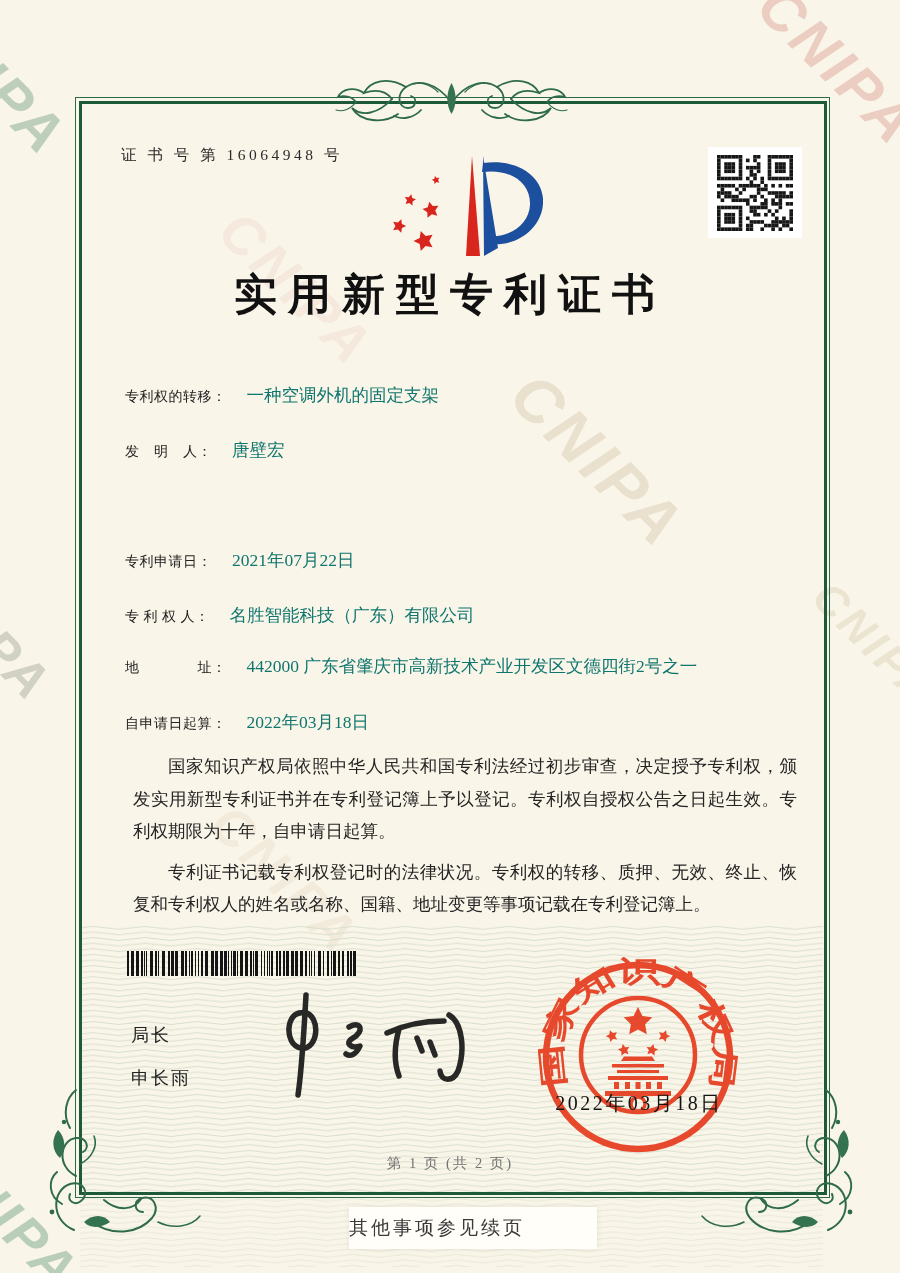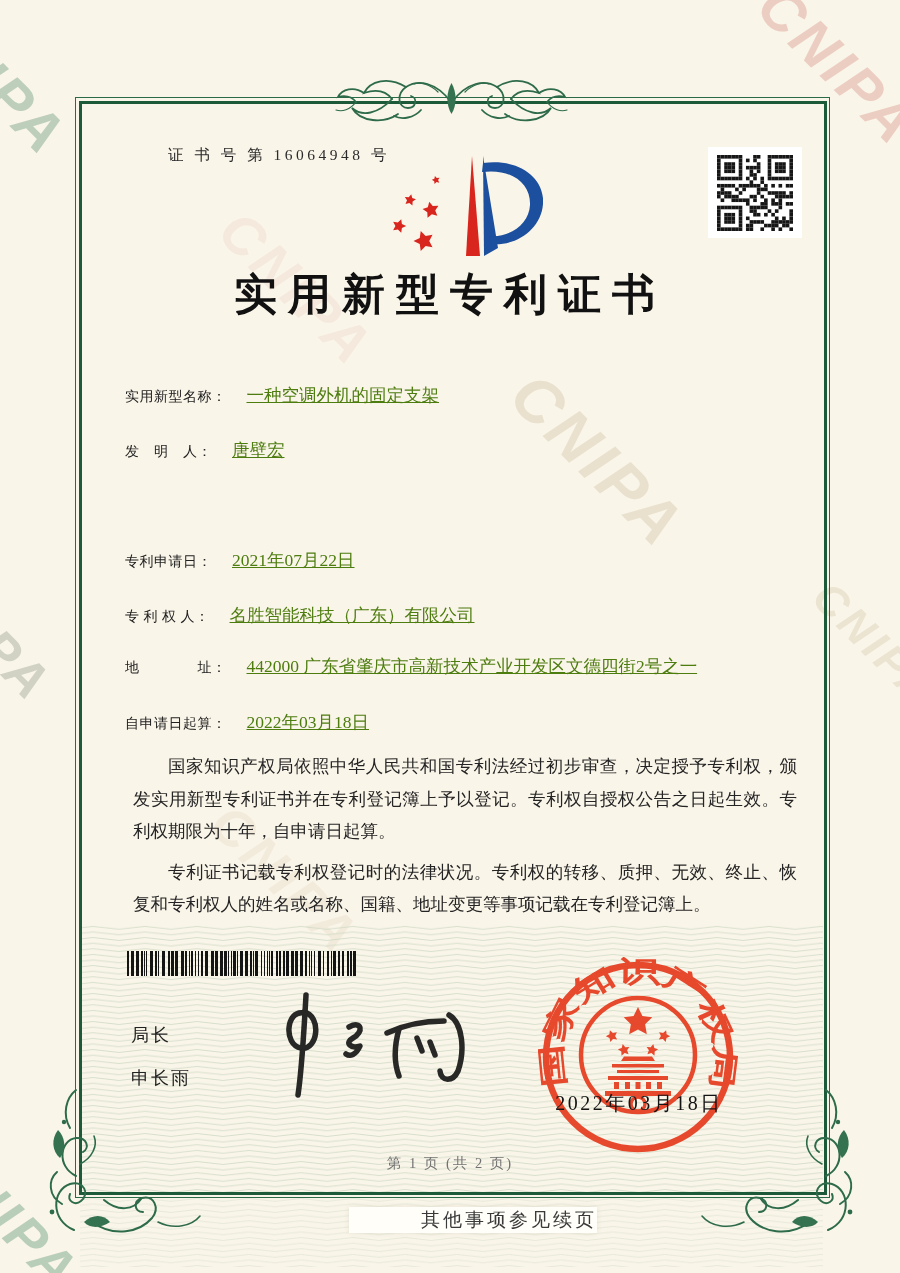--- a/index.html
+++ b/index.html
@@ -23,50 +23,50 @@
   .wm8{left:242px; top:792px; font-size:54px; color:rgba(232,224,203,.45);}
   
   .frame{position:absolute; left:75px; top:97px; width:753px; height:1099px;
          border:1.5px solid #2a6a49;}
   .frame::before{content:''; position:absolute; inset:2.5px; border:3px solid #1c5a3a;}
   
   .waves,.waves2{position:absolute; pointer-events:none;}
   .waves{left:80px; top:925px;}
   .waves2{left:80px; top:1197px; opacity:.45;}
   
-  .certno{position:absolute; left:121px; top:145px; font-size:15.5px; letter-spacing:3.5px; color:#2b2b2b;margin-left:47px;}
+  .certno{position:absolute; left:121px; top:145px; font-size:15.5px; letter-spacing:3.5px; color:#2b2b2b;}
   .logo{position:absolute; left:383px; top:150px;}
   .qrbox{position:absolute; left:708px; top:147px; width:94px; height:91px; background:#ffffff;}
   .qrbox svg{position:absolute; left:9px; top:8px;}
   .title{position:absolute; left:0; right:0; top:266px; text-align:center;
          font-size:43px; font-weight:700; letter-spacing:11px; color:#111;}
   
   .frow{position:absolute; left:125px; display:flex; align-items:baseline;}
   .flabel{font-size:14px; letter-spacing:.5px; color:#222; white-space:pre; flex:none;}
-  .fvalue{font-size:17.5px; color:#4d7c0f; margin-left:20px; max-width:472px; line-height:27px;text-decoration:underline;}
+  .fvalue{font-size:17.5px; color:#0f766e; margin-left:20px; max-width:472px; line-height:27px;}
   .grant2{margin-left:36px; display:flex; align-items:baseline;}
   .r1{top:382px;} .r2{top:437px;} .r3{top:492px;} .r4{top:547px;}
   .r5{top:602px;} .r6{top:653px;} .r7{top:709px;}
   
   .body-text{position:absolute; left:125px; top:742px; width:680px;
              font-size:17.5px; line-height:32.5px; text-align:justify; color:#242424;}
   .body-text p{margin:8px; text-indent:35px;}
   
   .barcode{position:absolute; left:127px; top:951px;}
   .commissioner{position:absolute; left:131px; font-size:18px; color:#222; letter-spacing:2px;}
   .ct{top:1023px;} .cn{top:1066px;}
   .signature{position:absolute; left:252px; top:983px;}
   .seal{position:absolute; left:538px; top:957px;}
   .sealdate{position:absolute; left:540px; top:1090px; width:198px; text-align:center;
             font-size:20px; letter-spacing:2.5px; color:#141414;}
   .pagefooter{position:absolute; left:0; right:0; top:1154px; text-align:center;
               font-size:14.5px; letter-spacing:2px; color:#737373;}
-  .contbox{position:absolute; left:349px; top:1207px; width:248px; height:26px;
+  .contbox{position:absolute; left:349px; top:1207px; width:248px; height:42px;
            background:#fffef8; box-shadow:0 0 5px rgba(90,80,60,.10);
-           display:flex; align-items:center; justify-content:flex-end;}
+           display:flex; align-items:center; justify-content:flex-start;}
   .contbox span{font-size:19px; letter-spacing:3px; color:#3a3a3a;}
   .deco{position:absolute; pointer-events:none;}
 </style>
 </head>
 <body>
 
 <div class="page">
 
   <svg width="0" height="0" style="position:absolute">
     <defs>
@@ -386,21 +386,21 @@
         <rect x="43.43" y="72.38" width="3.62" height="3.62"></rect>
         <rect x="54.29" y="72.38" width="3.62" height="3.62"></rect>
         <rect x="61.52" y="72.38" width="3.62" height="3.62"></rect>
         <rect x="72.38" y="72.38" width="3.62" height="3.62"></rect>
       </svg>
   </div>
 
   <div class="title">实用新型专利证书</div>
 
   <div class="frow r1">
-    <span class="flabel">实用新型名称：</span>
+    <span class="flabel">专利权的转移：</span>
     <span class="fvalue">一种空调外机的固定支架</span>
   </div>
   <div class="frow r2">
     <span class="flabel">发　明　人：</span>
     <span class="fvalue">唐壁宏</span>
   </div>
   <div class="frow r4">
     <span class="flabel">专利申请日：</span>
     <span class="fvalue">2021年07月22日</span>
   </div>

